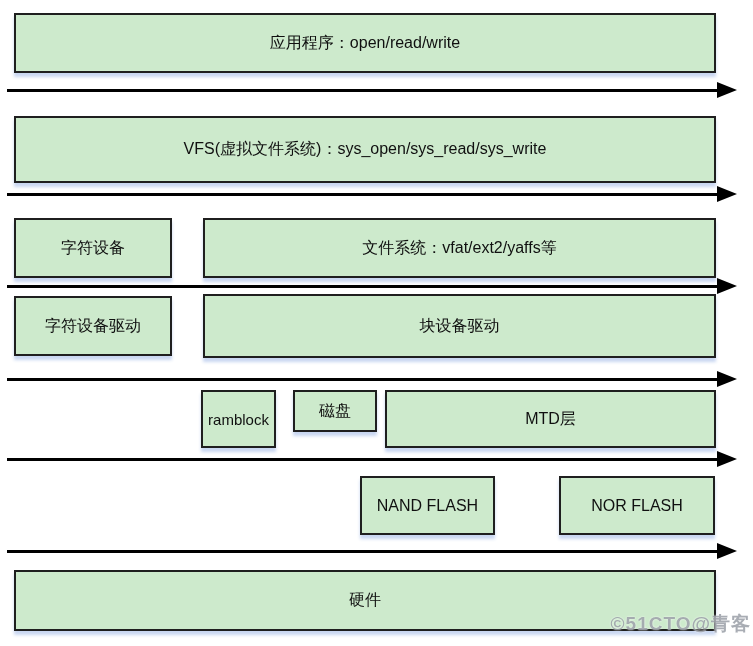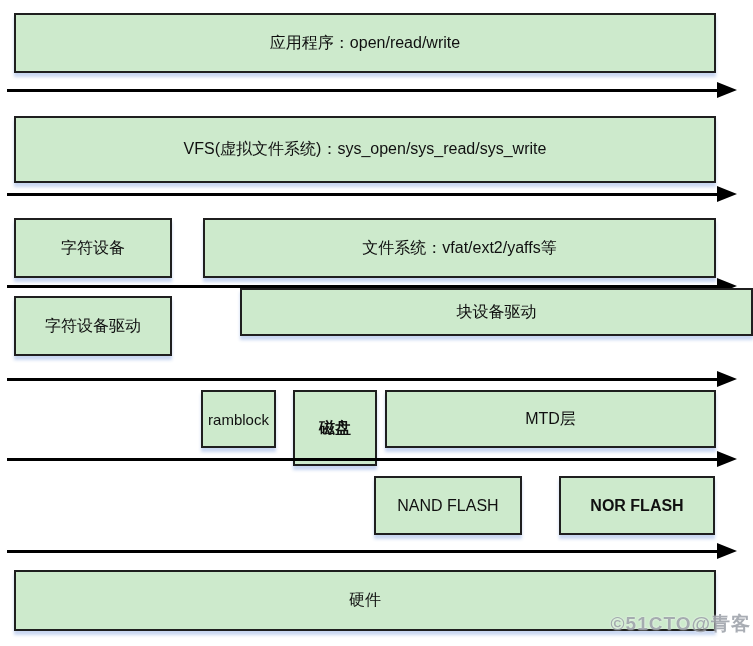--- a/index.html
+++ b/index.html
@@ -88,48 +88,48 @@
   </div>
 
   <div class="arrow" style="top:278px;">
     <span class="line"></span>
     <span class="head"></span>
   </div>
 
   <div class="box" style="left:14px; top:296px; width:158px; height:60px;">
     <span>字符设备驱动</span>
   </div>
-  <div class="box" style="left:203px; top:288px; width:513px; height:48px;margin-left:37px;">
+  <div class="box" style="left:203px; top:294px; width:513px; height:64px;">
     <span>块设备驱动</span>
   </div>
 
   <div class="arrow" style="top:371px;">
     <span class="line"></span>
     <span class="head"></span>
   </div>
 
   <div class="box" style="left:201px; top:390px; width:75px; height:58px; font-size:15px;">
     <span>ramblock</span>
   </div>
-  <div class="box" style="left:293px; top:390px; width:84px; height:76px;font-weight:bold;">
+  <div class="box" style="left:293px; top:390px; width:84px; height:42px;">
     <span>磁盘</span>
   </div>
   <div class="box" style="left:385px; top:390px; width:331px; height:58px;">
     <span>MTD层</span>
   </div>
 
   <div class="arrow" style="top:451px;">
     <span class="line"></span>
     <span class="head"></span>
   </div>
 
-  <div class="box" style="left:374px; top:476px; width:148px; height:59px;">
+  <div class="box" style="left:360px; top:476px; width:135px; height:59px;">
     <span>NAND FLASH</span>
   </div>
-  <div class="box" style="left:559px; top:476px; width:156px; height:59px;font-weight:bold;">
+  <div class="box" style="left:559px; top:476px; width:156px; height:59px;">
     <span>NOR FLASH</span>
   </div>
 
   <div class="arrow" style="top:543px;">
     <span class="line"></span>
     <span class="head"></span>
   </div>
 
   <div class="box" style="left:14px; top:570px; width:702px; height:61px;">
     <span>硬件</span>

